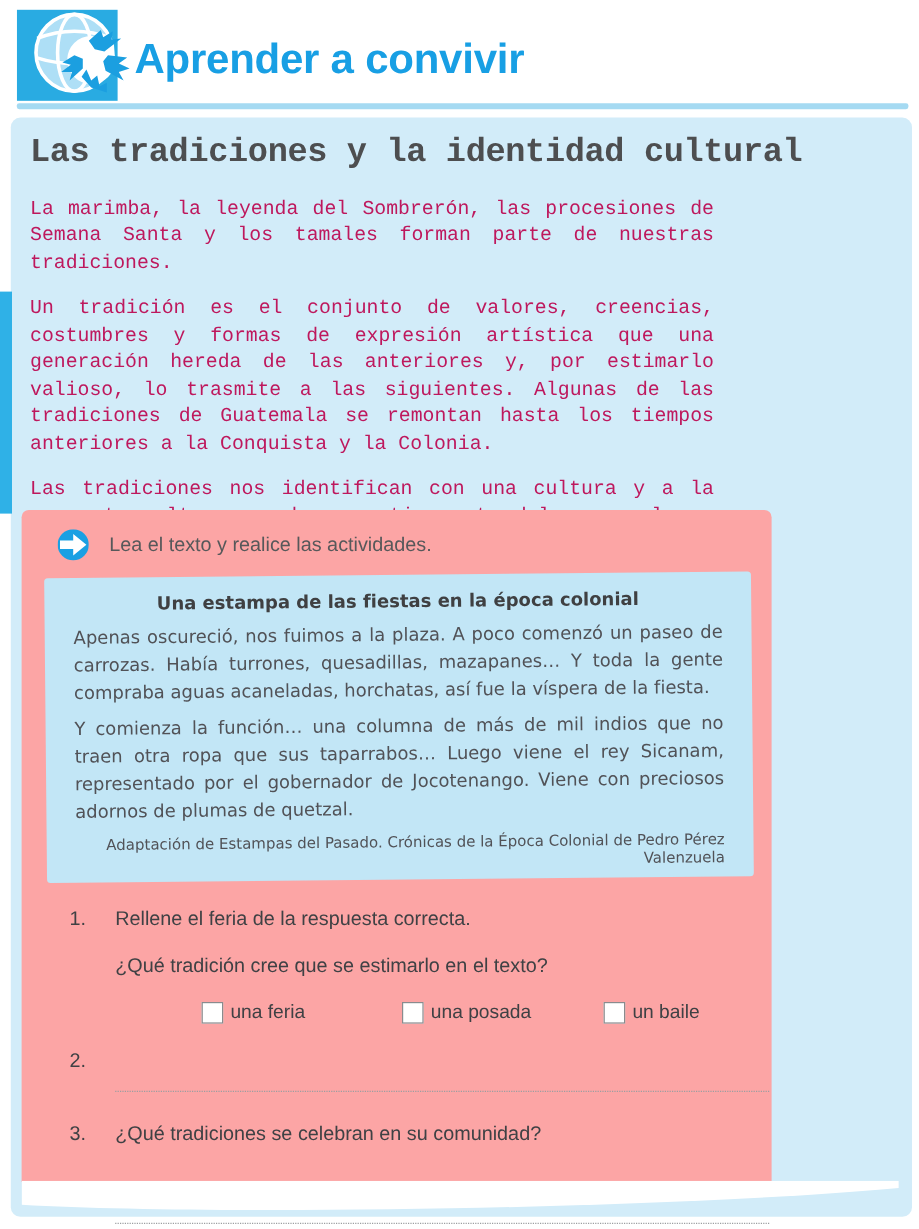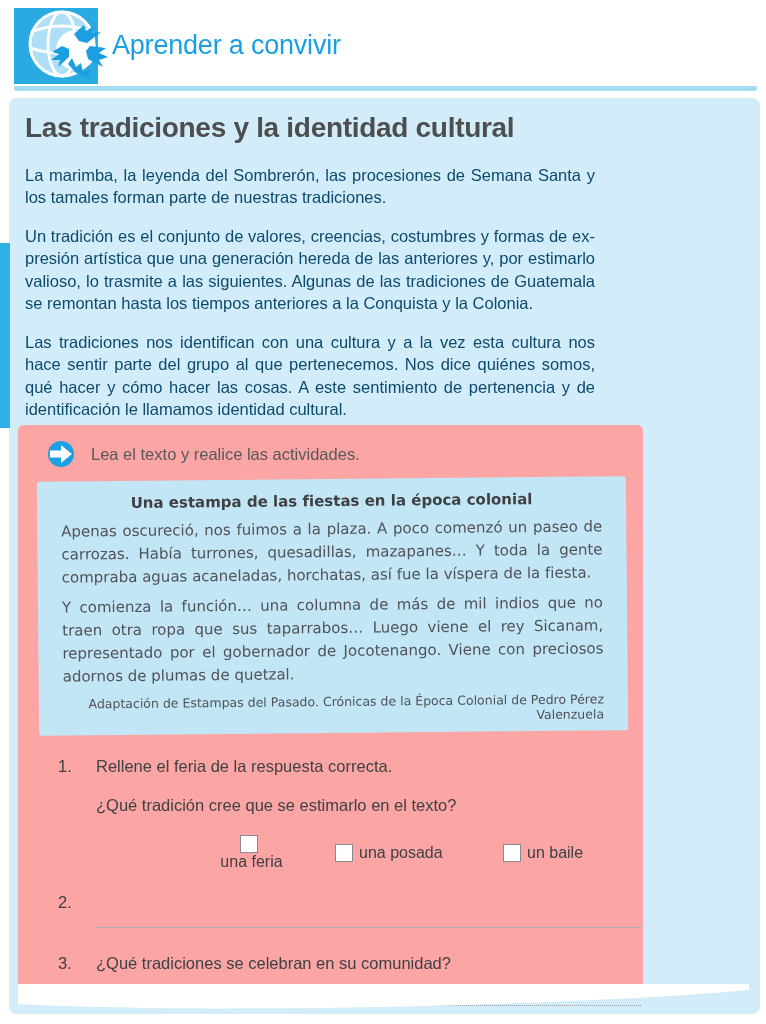--- a/index.html
+++ b/index.html
@@ -4,43 +4,43 @@
 <style>
   html,body{margin:0;padding:0;background:#ffffff;}
   .page{
     position:relative;width:766px;height:1024px;overflow:hidden;
     background:#ffffff;font-family:"Liberation Sans",sans-serif;
   }
   
   .logo{position:absolute;left:14px;top:8px;width:110px;height:80px;}
   .app-title{
     position:absolute;left:112px;top:30px;margin:0;
-    font-size:27px;font-weight:400;color:#189fe4;letter-spacing:-0.2px;
+    font-size:35px;font-weight:700;color:#189fe4;letter-spacing:-0.2px;
   }
   .header-rule{
     position:absolute;left:14px;top:86px;width:743px;height:5px;
     background:#a5daf2;border-radius:2px;
   }
   
   .lesson-block{
     position:absolute;left:9px;top:98px;width:751px;height:916px;
     background:#d2ecf9;border-radius:8px;
   }
   .side-tab{
     position:absolute;left:0;top:243px;width:10px;height:185px;
     background:#2fb1e7;
   }
-  .lesson-inner{padding:14px 0 0 16px;}
+  .lesson-inner{padding:14px 0 0 16px;font-family:Liberation Mono, monospace;}
   .lesson-title{
     margin:0 0 20px 0;font-size:28px;font-weight:700;color:#4d4e50;
     letter-spacing:-0.3px;
   }
   .lesson-inner p{
     width:570px;margin:0 0 16px 0;font-size:16.5px;line-height:1.36;
-    color:#0c4a6e;text-align:justify;
+    color:#be185d;text-align:justify;
   }
   
   .activity-card{
     position:absolute;left:18px;top:425px;width:625px;height:560px;
     background:#fca5a5;border-radius:6px 6px 0 0;
   }
   .card-curve{position:absolute;left:18px;top:984px;width:731px;height:32px;display:block;}
   .instruction-row{display:flex;gap:17px;padding:16px 0 0 30px;align-items:flex-start;}
   .arrow-badge{width:26px;height:26px;flex:0 0 26px;}
   .instruction-text{font-size:16.5px;color:#57585a;padding-top:4px;}
@@ -59,21 +59,21 @@
     text-align:right;font-size:12.5px;margin-top:4px;color:#515257;
   }
   
   .questions{margin:24px 2px 0 40px;color:#3f4144;}
   .question{display:grid;grid-template-columns:38px 1fr;font-size:16.5px;}
   .q-number{grid-column:1;}
   .q-text{grid-column:2;}
   .sub-question{grid-column:2;margin-top:20px;}
   .options-row{grid-column:2;display:flex;margin:20px 0 0 72px;}
   .option{display:flex;align-items:center;}
-  .option:nth-child(1){width:167px;flex-direction:column;}
+  .option:nth-child(1){width:167px;}
   .option:nth-child(2){width:168px;text-align:right;}
   .checkbox{
     display:inline-block;width:16px;height:16px;background:#ffffff;
     border:1px solid #898b8e;margin-right:6px;flex:0 0 16px;
   }
   .option-label{font-size:16px;}
   .q2{margin-top:22px;}
   .q3{margin-top:26px;}
   .answer-line{
     grid-column:2;height:0;border-bottom:1px dotted #9c9ea1;margin-top:34px;

